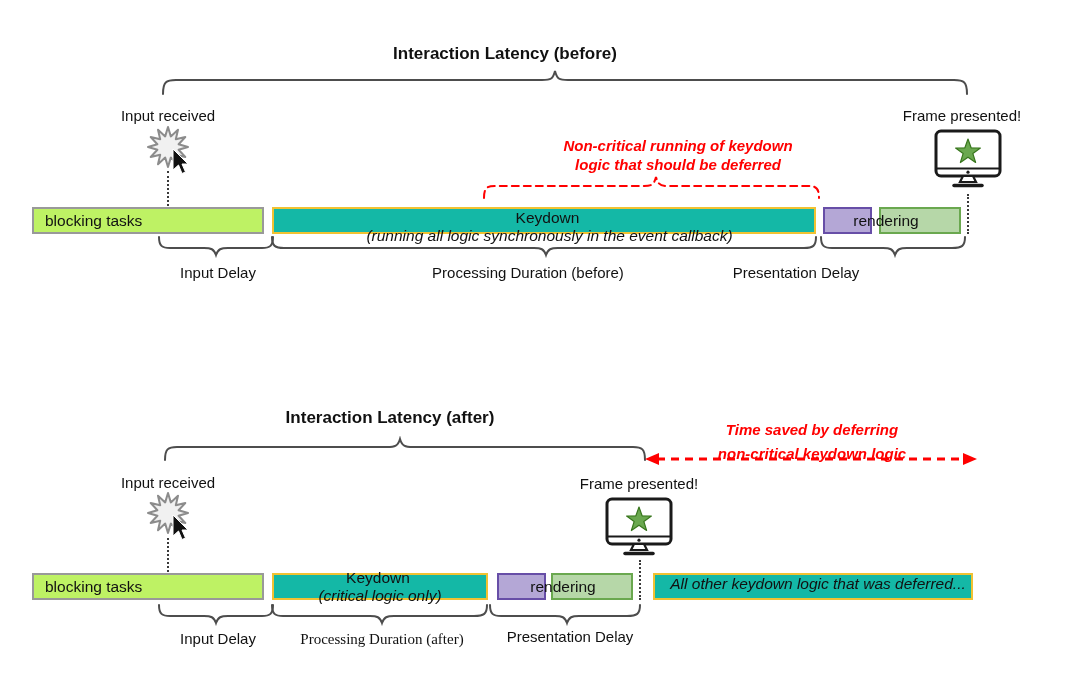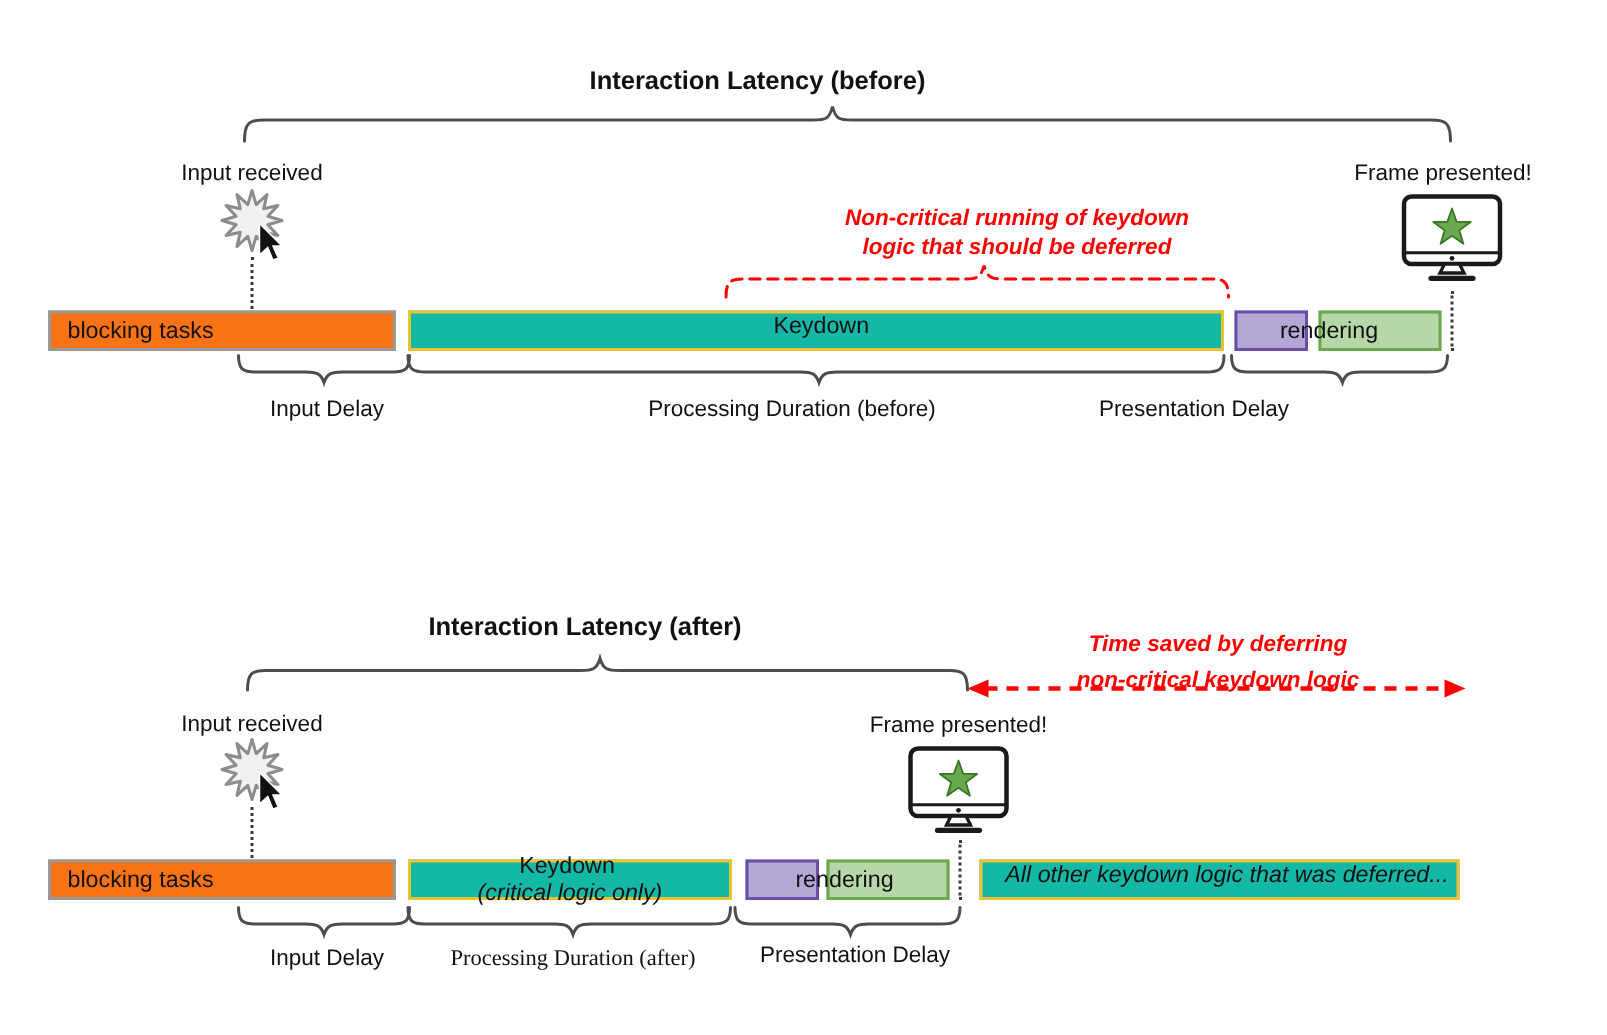--- a/index.html
+++ b/index.html
@@ -7,21 +7,21 @@
     position:relative;width:1071px;height:648px;background:#ffffff;
     font-family:"Liberation Sans",sans-serif;overflow:hidden;color:#111;
   }
   .t{position:absolute;text-align:center;font-size:15px;color:#111;white-space:nowrap;}
   .title{font-size:17px;font-weight:700;}
   .red{color:#ff0000;font-weight:700;font-style:italic;font-size:15px;}
   .bar{
     position:absolute;height:27px;box-sizing:border-box;border:2px solid #000;
     display:flex;align-items:center;font-size:15.5px;color:#111;white-space:nowrap;
   }
-  .bar.gray{background:#f97316;border-color:#999999;}
+  .bar.gray{background:#bef264;border-color:#999999;}
   .bar.yellow{background:#14b8a6;border-color:#f1c232;flex-direction:column;}
   .bar.purple{background:#b4a7d6;border-color:#674ea7;}
   .bar.green{background:#b6d7a8;border-color:#6aa84f;}
   .padL{padding-left:11px;}
   .ctr{justify-content:center;}
   .it{font-style:italic;}
   .pfx{margin-right:4px;}
   .overlay-label{
     position:absolute;height:27px;display:flex;align-items:center;justify-content:center;
     font-size:15.5px;color:#111;z-index:5;white-space:nowrap;
@@ -66,20 +66,21 @@
     <path d="M 30 47 L 40 47 L 43 53 L 27 53 Z" fill="#ffffff" stroke="#1a1a1a" stroke-width="2.2"></path>
     <line x1="21" y1="56.5" x2="49" y2="56.5" stroke="#1a1a1a" stroke-width="3.5" stroke-linecap="round"></line>
   </svg>
   <div class="dotted" style="left:967px;top:194px;height:40px;"></div>
 
   <div class="bar gray padL" style="left:32px;top:207px;width:232px;">
     <span>blocking tasks</span>
   </div>
   <div class="bar yellow padL" style="left:272px;top:207px;width:544px;">
     <span class="pfx">Keydown</span>
+    <span class="it">(running all logic synchronously in the event callback)</span>
   </div>
   <div class="bar purple" style="left:823px;top:207px;width:49px;"></div>
   <div class="bar green" style="left:879px;top:207px;width:82px;"></div>
   <div class="overlay-label" style="left:820px;top:207px;width:132px;">rendering</div>
 
   <svg class="abs" style="left:157px;top:235px;" width="118" height="23" viewBox="0 0 118 23">
     <path class="brace" d="M 2 2 C 2 11 5 13 13 13 L 47 13 C 54 13 57 14 59 20 C 61 14 64 13 71 13 L 105 13 C 113 13 116 11 116 2"></path>
   </svg>
   <svg class="abs" style="left:270px;top:235px;" width="548" height="23" viewBox="0 0 548 23">
     <path class="brace" d="M 2 2 C 2 11 5 13 14 13 L 264 13 C 271 13 274 14 276 20 C 278 14 281 13 288 13 L 534 13 C 543 13 546 11 546 2"></path>

